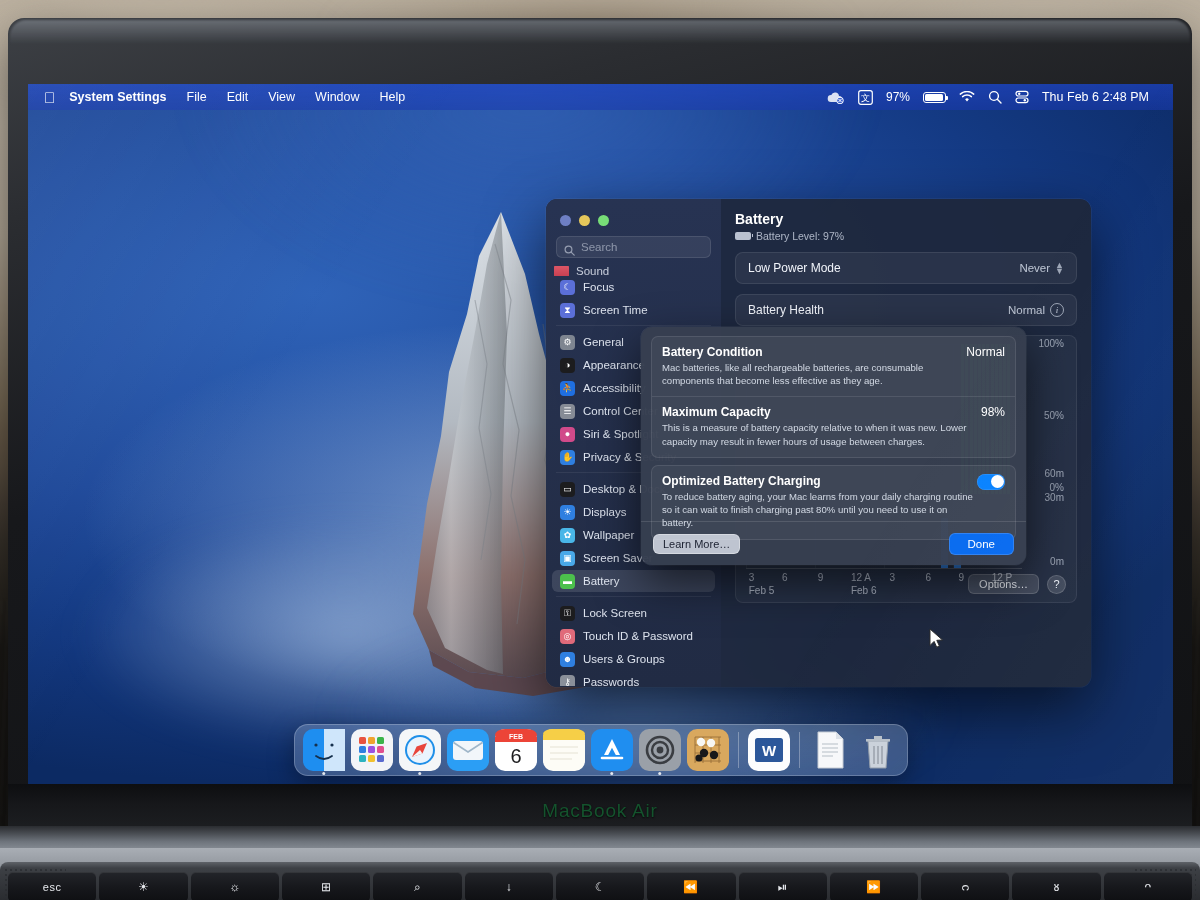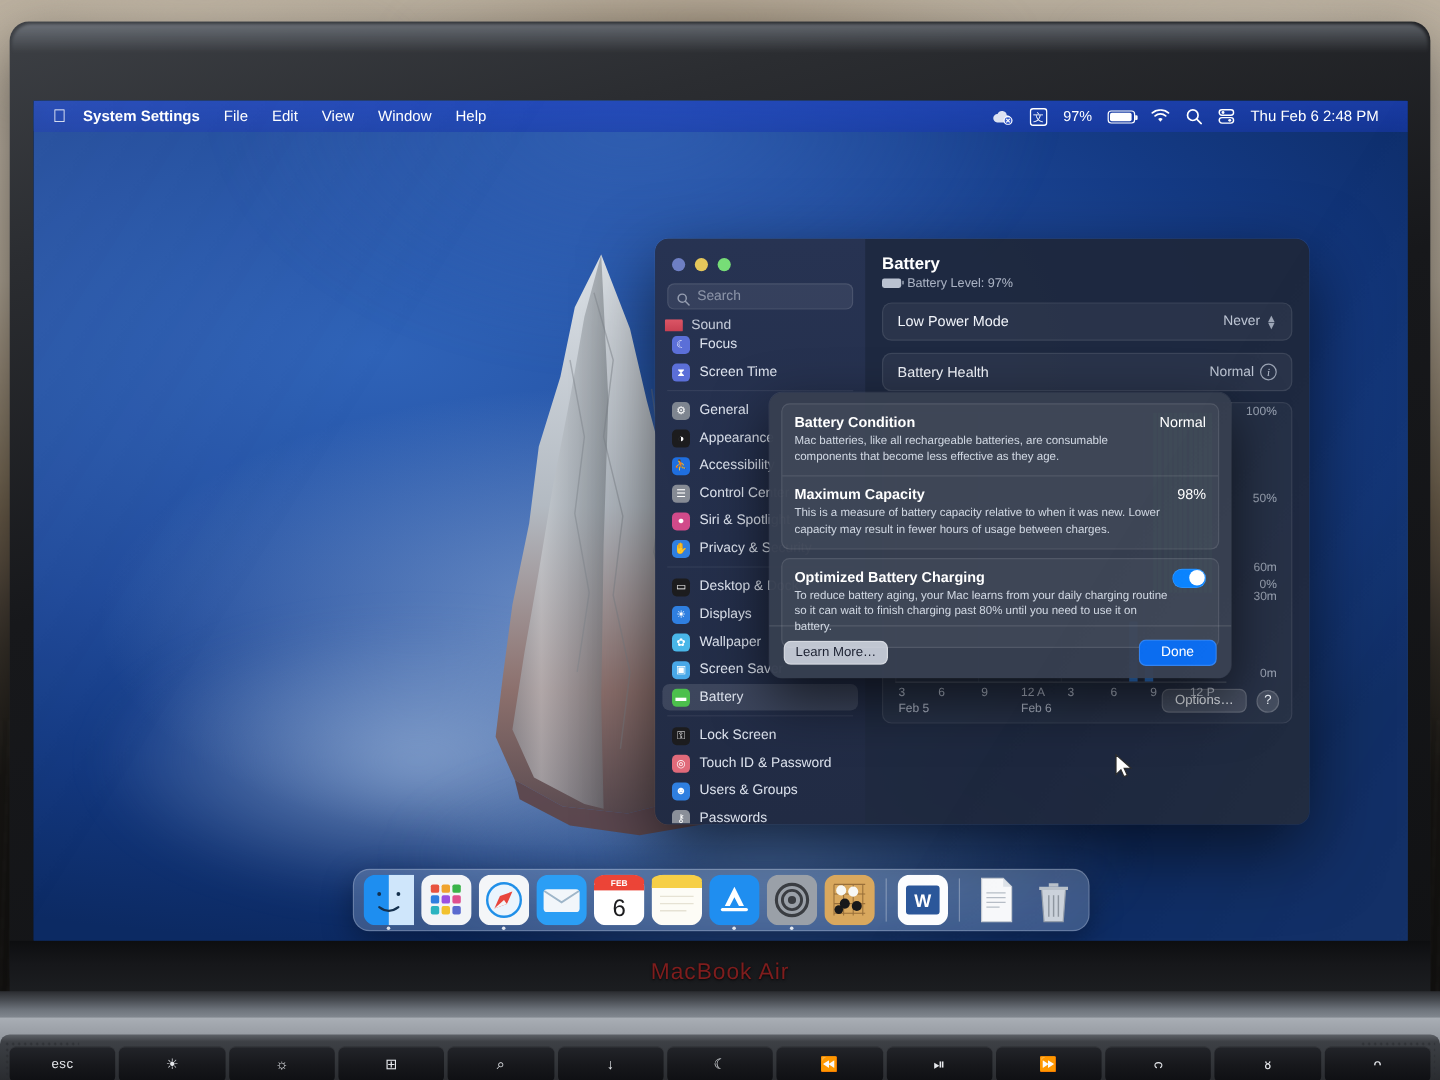--- a/index.html
+++ b/index.html
@@ -61,21 +61,21 @@
     position: absolute; left: 28px; top: 84px; width: 1145px; height: 700px;
     background: #06224f;
     overflow: hidden;
   }
   .bezel-bottom {
     position: absolute; left: 8px; top: 784px; width: 1184px; height: 48px;
     background: linear-gradient(to bottom,#0d0e10 0%, #16171a 40%, #1d1f22 100%);
   }
   .model-name {
     position: absolute; left: 0; right: 0; top: 800px; text-align: center;
-    color: #7f1d1d; font-size: 19px; letter-spacing: .8px;
+    color: #14532d; font-size: 19px; letter-spacing: .8px;
     font-family: "Liberation Sans", sans-serif;
     text-shadow: 0 1px 2px rgba(0,0,0,.8);
   }
   .hinge {
     position: absolute; left: 0; top: 826px; width: 1200px; height: 26px;
     background: linear-gradient(to bottom,#2a2c30 0%, #4a4e54 30%, #6e747c 60%, #8e949c 100%);
   }
   .base {
     position: absolute; left: 0; top: 848px; width: 1200px; height: 52px;
     background: linear-gradient(to bottom,#a9aeb5 0%, #9ba0a7 22%, #8d9299 45%, #7e838a 100%);

